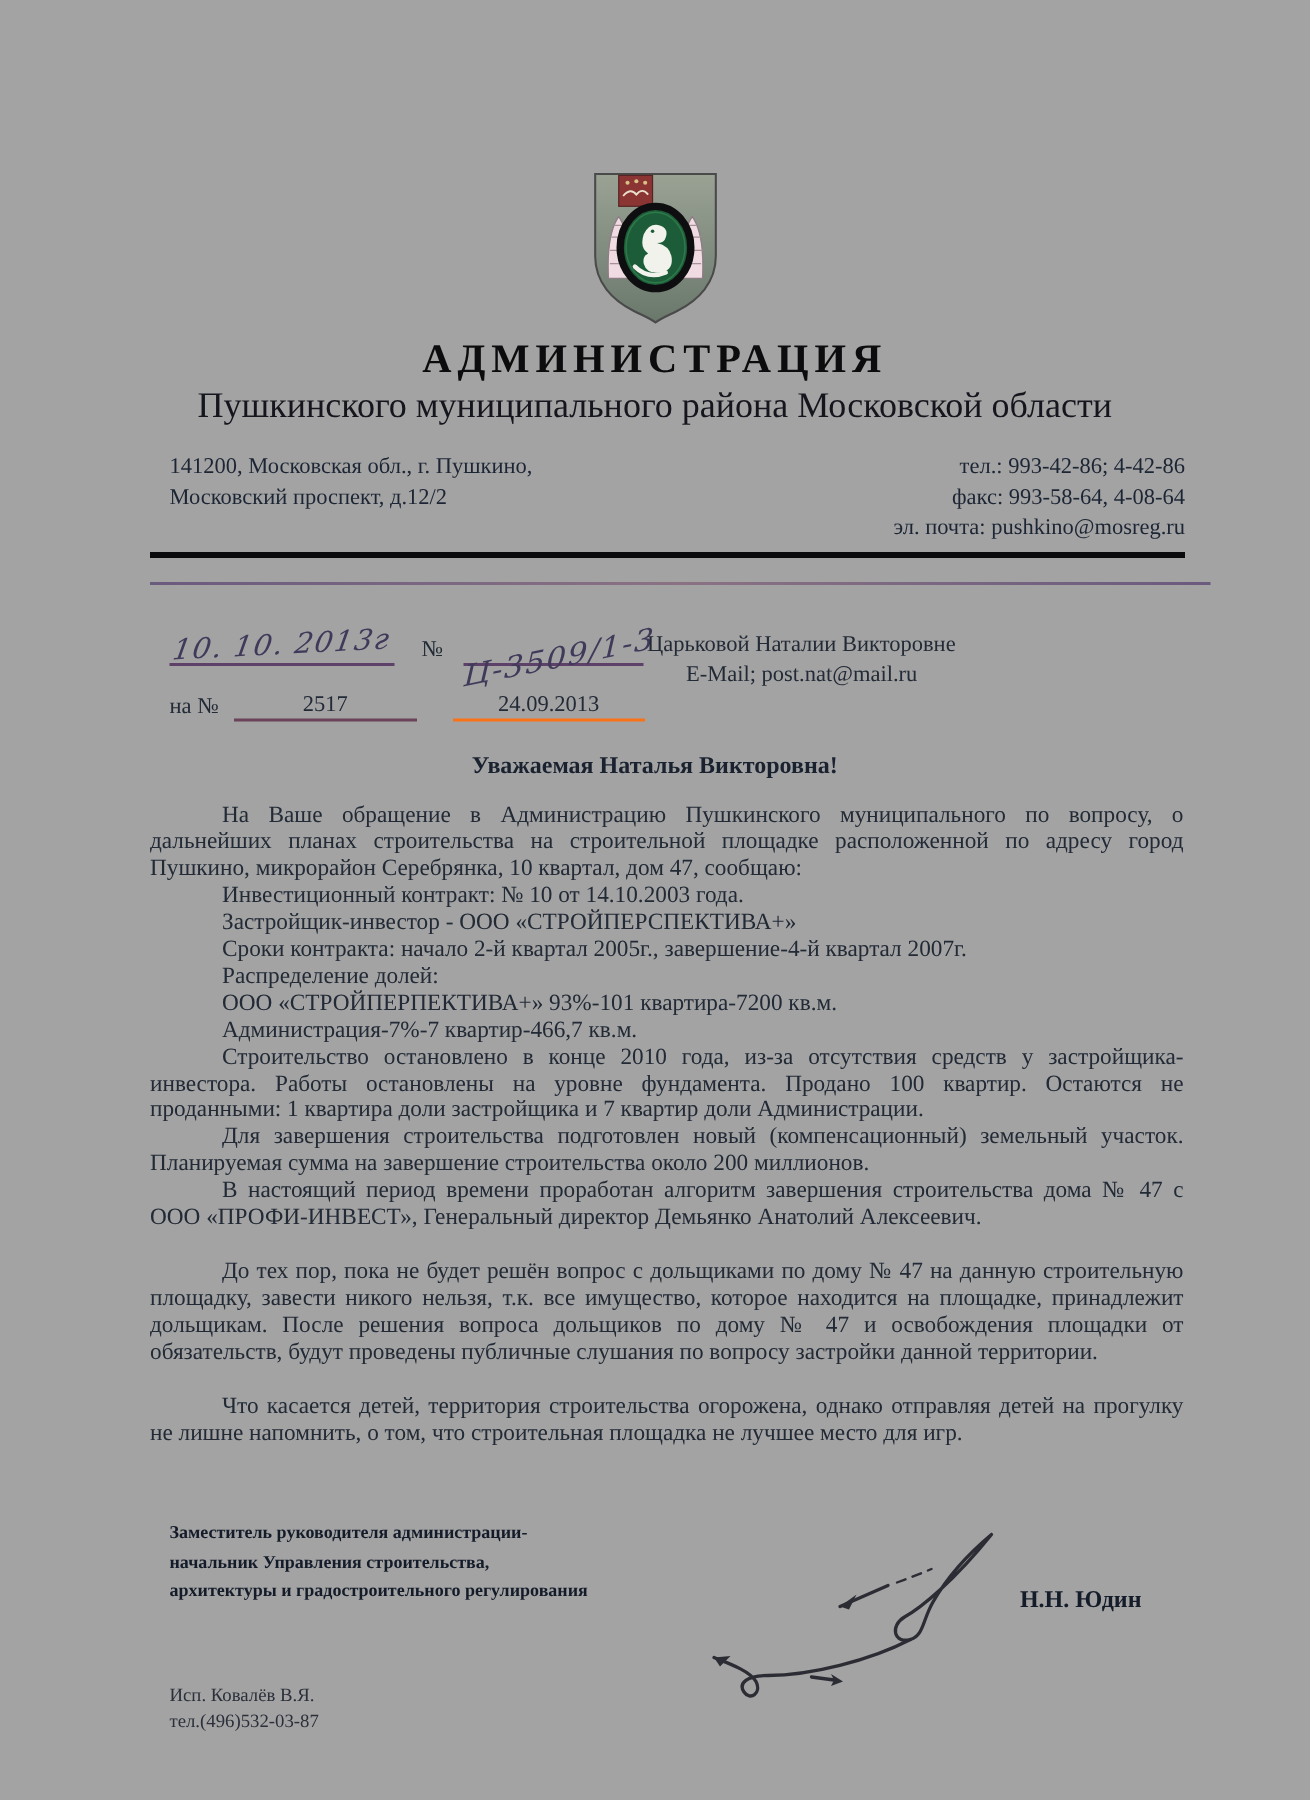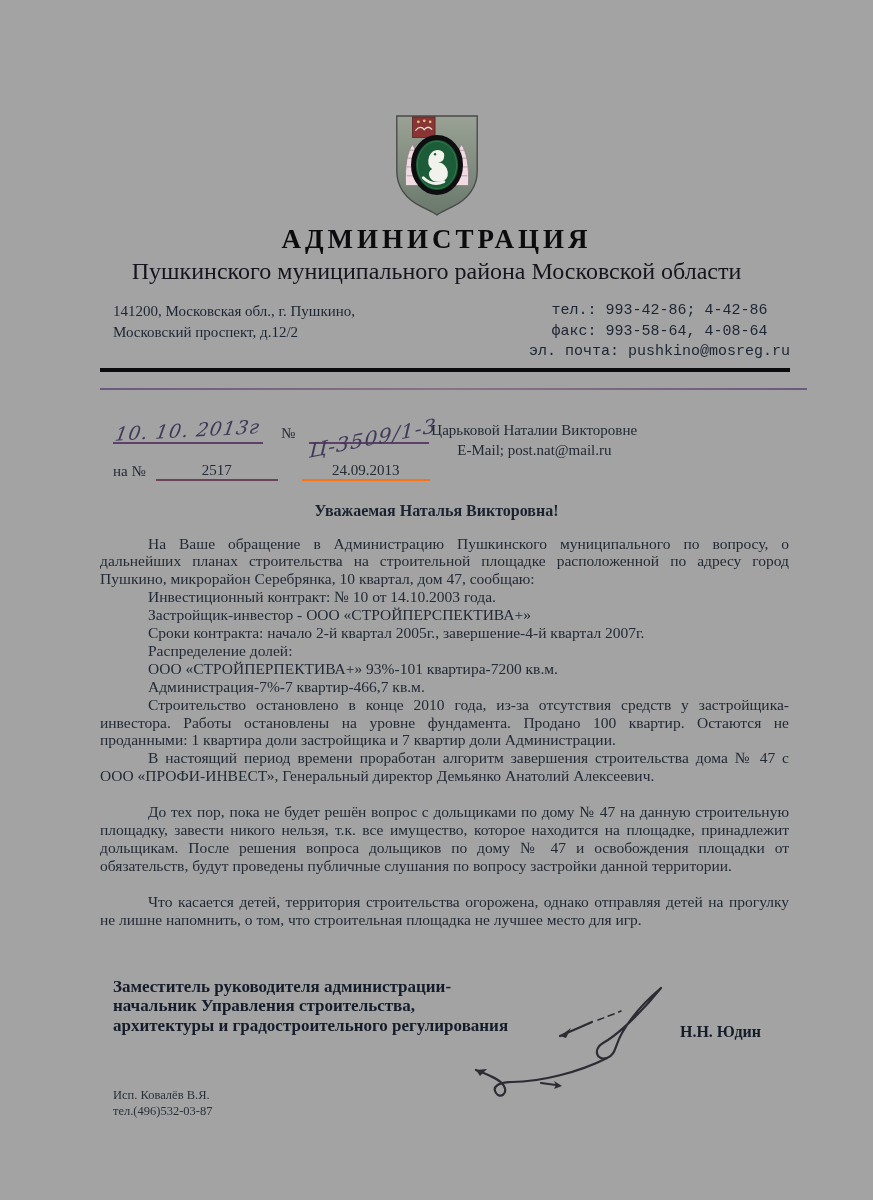--- a/index.html
+++ b/index.html
@@ -15,21 +15,21 @@
   .org-name {
     font-size:27px; font-weight:bold; letter-spacing:4px;
     color:#0c0c0e; margin-top:8px;
   }
   .org-subtitle { font-size:24px; color:#15151d; margin-top:3px; }
   
   .contact-row {
     display:flex; justify-content:space-between;
     margin:16px 83px 0 113px; font-size:15px; line-height:20.5px; color:#1c2534;
   }
-  .contact-right { text-align:center;font-family:Liberation Mono, monospace; }
+  .contact-right { text-align:right; }
   
   .rule-thick { height:4px; background:#0b0b0d; margin:5px 83px 0 100px; }
   .rule-thin  { height:2px; background:linear-gradient(90deg,#6a5a7e,#8a7284,#6a5a7e); margin:16px 66px 0 100px; }
   
   .ref-block { position:relative; margin:14px 83px 0 113px; height:84px; font-size:15px; }
   .ref-row1 { display:flex; align-items:flex-end; }
   .uline { border-bottom:2px solid #5e4168; }
   .hw-cell-date { width:150px; text-align:center; padding-bottom:1px; }
   .hw {
     font-family:"DejaVu Serif", serif; font-style:italic;
@@ -45,21 +45,21 @@
   .reply-label { margin:0 10px 1px 0; }
   .reply-num  { width:122px; text-align:center; margin-right:24px; border-bottom:2px solid #6b4358; }
   .reply-date { width:128px; text-align:center; border-bottom:2px solid #f97316;font-family:Liberation Serif, serif; }
   
   .salutation { text-align:center; font-weight:bold; font-size:16px; margin-top:14px; color:#1a2230; }
   .body { margin:15px 84px 0 100px; font-size:15.5px; line-height:17.9px; text-align:justify; }
   .body p { margin:0; text-indent:48px; }
   .body p.gap { margin-top:18px; }
   
   .sign-block { position:relative; margin:24px 84px 0 113px; height:100px; }
-  .sign-title { font-weight:bold; font-size:17px; line-height:19.5px; max-width:445px; color:#141c2a;margin-top:48px; }
+  .sign-title { font-weight:bold; font-size:12px; line-height:19.5px; max-width:445px; color:#141c2a;margin-top:48px; }
   .sign-name { position:absolute; right:28px; top:46px; font-weight:bold; font-size:16px; color:#141c2a; }
   .signature-svg { position:absolute; left:327px; top:-2px; }
   
   .footer { margin:10px 0 0 113px; font-size:12.5px; line-height:16.5px; color:#2a2f3a; }
 </style>
 </head>
 <body>
 
 <div class="page">
 
@@ -132,20 +132,21 @@
 
   <div class="body">
     <p>На Ваше обращение в Администрацию Пушкинского муниципального по вопросу, о дальнейших планах строительства на строительной площадке расположенной по адресу город Пушкино, микрорайон Серебрянка, 10 квартал, дом 47, сообщаю:</p>
     <p>Инвестиционный контракт: № 10 от 14.10.2003 года.</p>
     <p>Застройщик-инвестор - ООО «СТРОЙПЕРСПЕКТИВА+»</p>
     <p>Сроки контракта: начало 2-й квартал 2005г., завершение-4-й квартал 2007г.</p>
     <p>Распределение долей:</p>
     <p>ООО «СТРОЙПЕРПЕКТИВА+» 93%-101 квартира-7200 кв.м.</p>
     <p>Администрация-7%-7 квартир-466,7 кв.м.</p>
     <p>Строительство остановлено в конце 2010 года, из-за отсутствия средств у застройщика-инвестора. Работы остановлены на уровне фундамента. Продано 100 квартир. Остаются не проданными: 1 квартира доли застройщика и 7 квартир доли Администрации.</p>
+    <p>Для завершения строительства подготовлен новый (компенсационный) земельный участок. Планируемая сумма на завершение строительства около 200 миллионов.</p>
     <p>В настоящий период времени проработан алгоритм завершения строительства дома № 47 с ООО «ПРОФИ-ИНВЕСТ», Генеральный директор Демьянко Анатолий Алексеевич.</p>
     <p class="gap">До тех пор, пока не будет решён вопрос с дольщиками по дому № 47 на данную строительную площадку, завести никого нельзя, т.к. все имущество, которое находится на площадке, принадлежит дольщикам. После решения вопроса дольщиков по дому № 47 и освобождения площадки от обязательств, будут проведены публичные слушания по вопросу застройки данной территории.</p>
     <p class="gap">Что касается детей, территория строительства огорожена, однако отправляя детей на прогулку не лишне напомнить, о том, что строительная площадка не лучшее место для игр.</p>
   </div>
 
   <div class="sign-block">
     <div class="sign-title">
       <div>Заместитель руководителя администрации-</div>
       <div>начальник Управления строительства,</div>
       <div>архитектуры и градостроительного регулирования</div>

